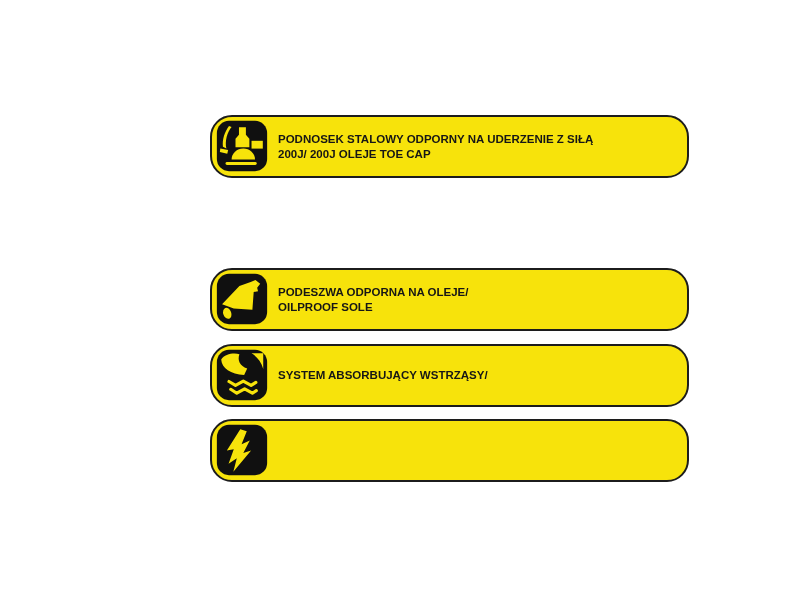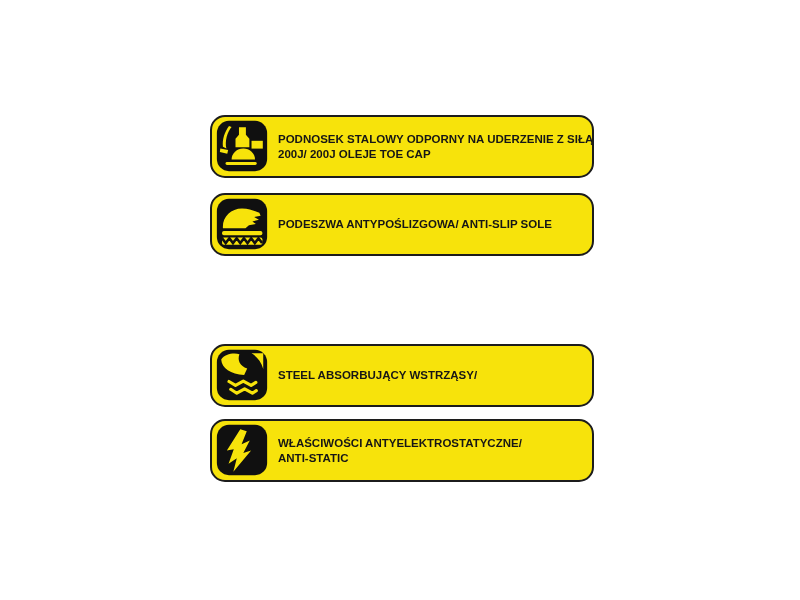--- a/index.html
+++ b/index.html
@@ -3,24 +3,24 @@
 <meta charset="utf-8">
 <style>
   html,body { margin:0; padding:0; background:#ffffff; }
   .stage {
     position:relative; width:800px; height:600px;
     background:var(--page-bg,#ffffff);
     font-family:"Liberation Sans", sans-serif;
     overflow:hidden;
   }
   .banner {
-    position:absolute; left:210px; width:384px; height:63px;
+    position:absolute; left:210px; width:479px; height:63px;
     background:var(--yellow,#F7E30B);
     border:2.5px solid var(--border,#1C1C1C);
-    border-radius:15px;
+    border-radius:22px;
     box-sizing:border-box;
     overflow:hidden;
   }
   .banner.r1{top:115px}
   .banner.r2{top:193px}
   .banner.r3{top:268px}
   .banner.r4{top:344px}
   .banner.r5{top:419px}
   .icon-box{ position:absolute; left:4px; top:3px; width:52px; height:52px; }
   .icon-box svg{ width:100%; height:100%; display:block; }
@@ -53,58 +53,52 @@
         <path class="ic-y" d="M18,45.5 a13.5,12.5 0 0 1 27,0 z"></path>
         <rect class="ic-y" x="11" y="48.5" width="36" height="3.5" rx="1.7"></rect>
       </svg>
     </div>
     <div class="text">
       <div>PODNOSEK STALOWY ODPORNY NA UDERZENIE Z SIŁĄ</div>
       <div>200J/ 200J OLEJE TOE CAP</div>
     </div>
   </div>
 
-  <div class="banner r2">
+
+  <div class="banner r3">
     <div class="icon-box">
       <svg viewBox="0 0 60 60" aria-hidden="true">
         <rect class="ic-bg" x="1" y="1" width="58" height="58" rx="14"></rect>
-        <path class="ic-y" d="M8,35 C7,22 17,12 30,12 C39,12 44,15 50,17 L51.5,20.5 L44,22 L49.5,25 L42,27 L46,30 L38,31.5 L34,35 Z"></path>
-        <rect class="ic-y" x="7" y="38" width="46.5" height="5" rx="2"></rect>
-        <rect class="ic-y" x="7" y="45.5" width="46.5" height="8.5" rx="2"></rect>
-        <path class="ic-zig" d="M7,46.5 l4.2,5.5 4.2,-5.5 4.2,5.5 4.2,-5.5 4.2,5.5 4.2,-5.5 4.2,5.5 4.2,-5.5 4.2,5.5 4.2,-5.5 4.2,5.5"></path>
+        <path class="ic-y" d="M7,36 L27,15 L40,10.5 L45.5,8 L51,12.5 L47.5,17 L48.5,21 L43.5,22 L42,42.5 L20.5,41 Z"></path>
+        <ellipse class="ic-y" cx="13" cy="46.5" rx="4.6" ry="6.6" transform="rotate(-20 13 46.5)"></ellipse>
       </svg>
     </div>
     <div class="text">
-      <div>PODESZWA ANTYPOŚLIZGOWA/ ANTI-SLIP SOLE</div>
-      <div></div>
+      <div>PODESZWA ODPORNA NA OLEJE/</div>
+      <div>OILPROOF SOLE</div>
     </div>
   </div>
-
 
   <div class="banner r4">
     <div class="icon-box">
       <svg viewBox="0 0 60 60" aria-hidden="true">
         <rect class="ic-bg" x="1" y="1" width="58" height="58" rx="14"></rect>
         <path class="ic-y" d="M6,12 C10,6 20,4 27,6 C24.5,13 27.5,19.5 36,22.5 L32.5,30 C17,29 6.5,22 6,12 Z"></path>
         <path class="ic-y" d="M41,5 C47,8.5 52,14.5 54.5,23 L54.5,5 Z"></path>
         <path class="ic-ys" d="M15,37.5 l7.5,4.5 9,-5 9,5 5.5,-3.5"></path>
         <path class="ic-ys" d="M17,46.5 l7,4.5 9,-5 9,5 4.5,-3"></path>
       </svg>
     </div>
     <div class="text">
-      <div>STEEL ABSORBUJĄCY WSTRZĄSY/</div>
+      <div>SYSTEM ABSORBUJĄCY WSTRZĄSY/</div>
     </div>
   </div>
 
   <div class="banner r5">
     <div class="icon-box">
       <svg viewBox="0 0 60 60" aria-hidden="true">
         <rect class="ic-bg" x="1" y="1" width="58" height="58" rx="14"></rect>
         <path class="ic-y" d="M28,6 L12.5,30.5 L20.5,29 L14.5,46 L24,39.5 L20,55 L40.5,30.5 L31.5,33.5 L39,19 L29.5,23.5 L35.5,8.5 Z"></path>
       </svg>
     </div>
-    <div class="text">
-      <div>WŁAŚCIWOŚCI ANTYELEKTROSTATYCZNE/</div>
-      <div>ANTI-STATIC</div>
-    </div>
   </div>
 
 </div>
 
 </body></html>

